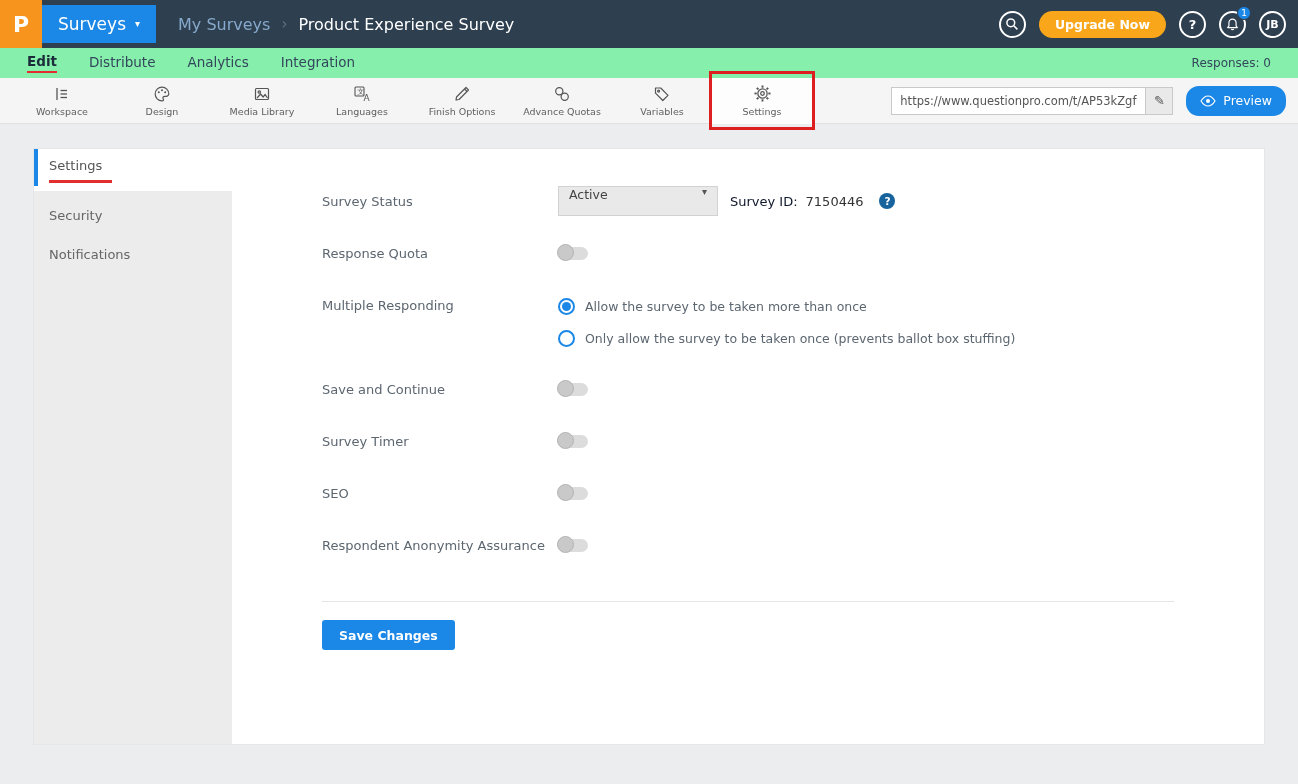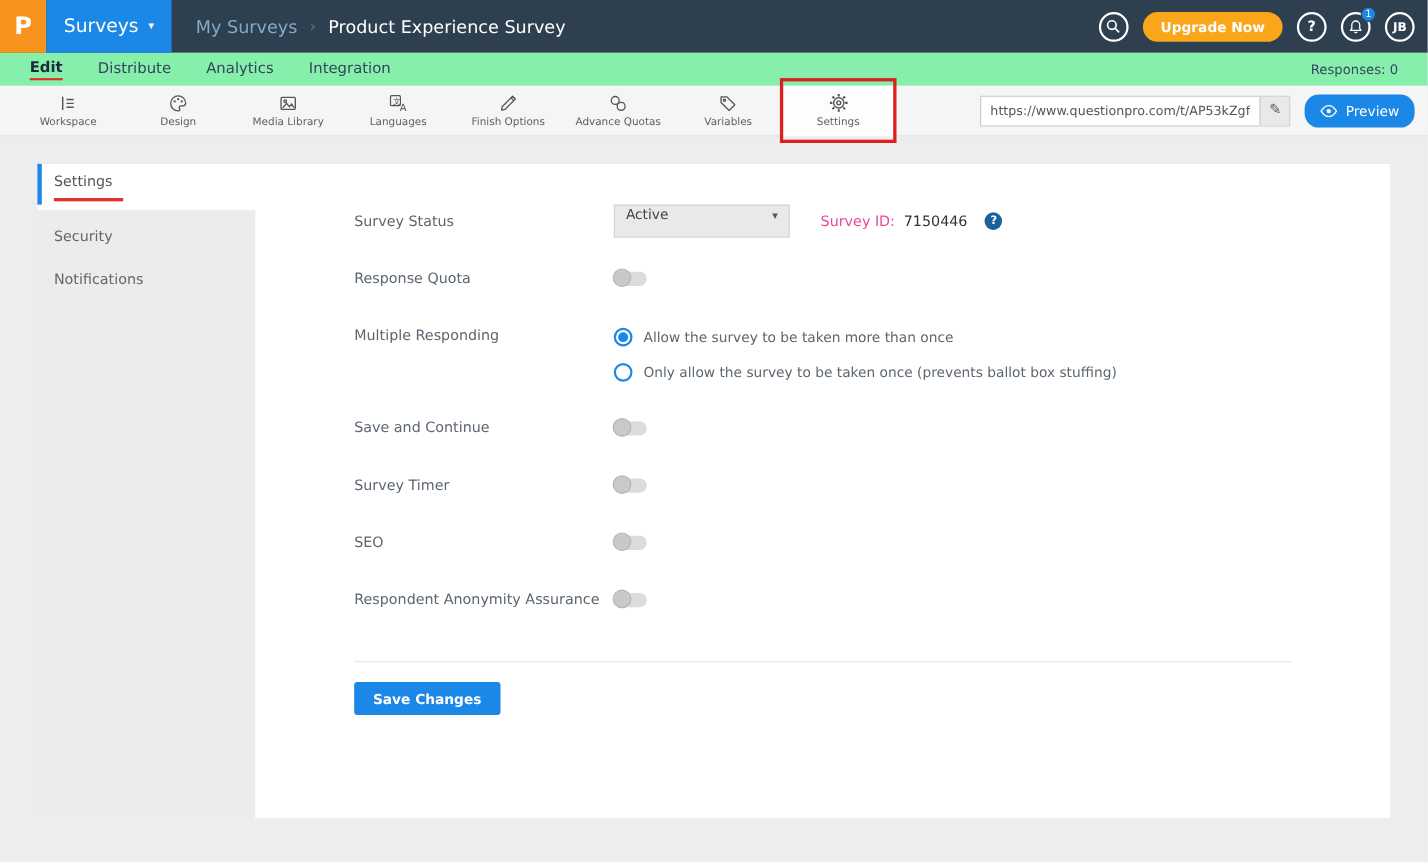--- a/index.html
+++ b/index.html
@@ -6,21 +6,21 @@
   html,body { width:1298px; height:784px; }
   body {
     font-family:"DejaVu Sans","Liberation Sans",sans-serif;
     background:#ebedee; overflow:hidden; position:relative;
   }
 
   
   .topbar { height:48px; background:#2e3f50; display:flex; align-items:center; }
   .logo { width:42px; height:48px; background:#f7941e; color:#fff; font-weight:800; font-size:22px;
           display:flex; align-items:center; justify-content:center; cursor:pointer; }
-  .product-dd { height:48px; background:#1b87e6; color:#fff; display:flex; align-items:center; gap:9px;
+  .product-dd { height:38px; background:#1b87e6; color:#fff; display:flex; align-items:center; gap:9px;
           padding:0 16px; font-size:17px; cursor:pointer; }
   .dd-caret { font-size:10px; line-height:1; }
   .breadcrumb { display:flex; align-items:center; gap:11px; margin-left:22px; font-size:16px; }
   .bc-parent { color:#86a9cb; cursor:pointer; }
   .bc-sep { color:#5e7489; font-size:15px; }
   .bc-current { color:#fff; }
   .topbar-right { margin-left:auto; display:flex; align-items:center; gap:13px; padding-right:12px; }
   .circle-btn { width:27px; height:27px; border:2px solid #fff; border-radius:50%; color:#fff;
           display:flex; align-items:center; justify-content:center; font-size:13px; font-weight:bold;
           cursor:pointer; flex:0 0 auto; }
@@ -67,24 +67,24 @@
   .side-active-label { font-size:13px; color:#555; padding:0 10px 7px 0; border-bottom:3px solid #e12e2e; }
   .side-rest { background:#ececec; flex:1; padding-top:5px; }
   .side-item { height:39px; display:flex; align-items:center; padding-left:15px; font-size:13px; color:#666;
           cursor:pointer; }
 
   
   .panel { flex:1; padding:26px 0 0 90px; }
   .form-row { display:flex; align-items:center; height:52px; }
   .form-label { width:236px; font-size:13px; color:#5c6670; flex:0 0 auto; }
   .select { width:160px; height:30px; background:#e9e9e9; border:1px solid #d2d2d2; display:flex;
-          align-items:flex-end; justify-content:space-between; padding:13px 10px; font-size:12.5px; color:#444;
+          align-items:flex-start; justify-content:space-between; padding:0 10px; font-size:12.5px; color:#444;
           cursor:pointer; }
   .select .dd-caret { color:#555; }
-  .sid-label { margin-left:28px; font-size:13px; color:#ec4899; }
+  .sid-label { margin-left:12px; font-size:13px; color:#0f172a; }
   .sid-value { margin-left:8px; font-size:13px; color:#333; }
   .qmark { margin-left:16px; width:16px; height:16px; border-radius:50%; background:#16639e; color:#fff;
           font-size:10.5px; font-weight:bold; display:flex; align-items:center; justify-content:center;
           cursor:pointer; }
   .toggle { width:30px; height:13px; background:#dcdcdc; border-radius:7px; position:relative; cursor:pointer; }
   .knob { position:absolute; left:-1px; top:-2.5px; width:17px; height:17px; border-radius:50%;
           background:#c9c9c9; border:1px solid #b3b3b3; }
   .mr-row { display:flex; align-items:flex-start; height:84px; padding-top:13px; }
   .mr-row .form-label { line-height:28px; }
   .radio-option { display:flex; align-items:center; height:28px; margin-bottom:4px; }

